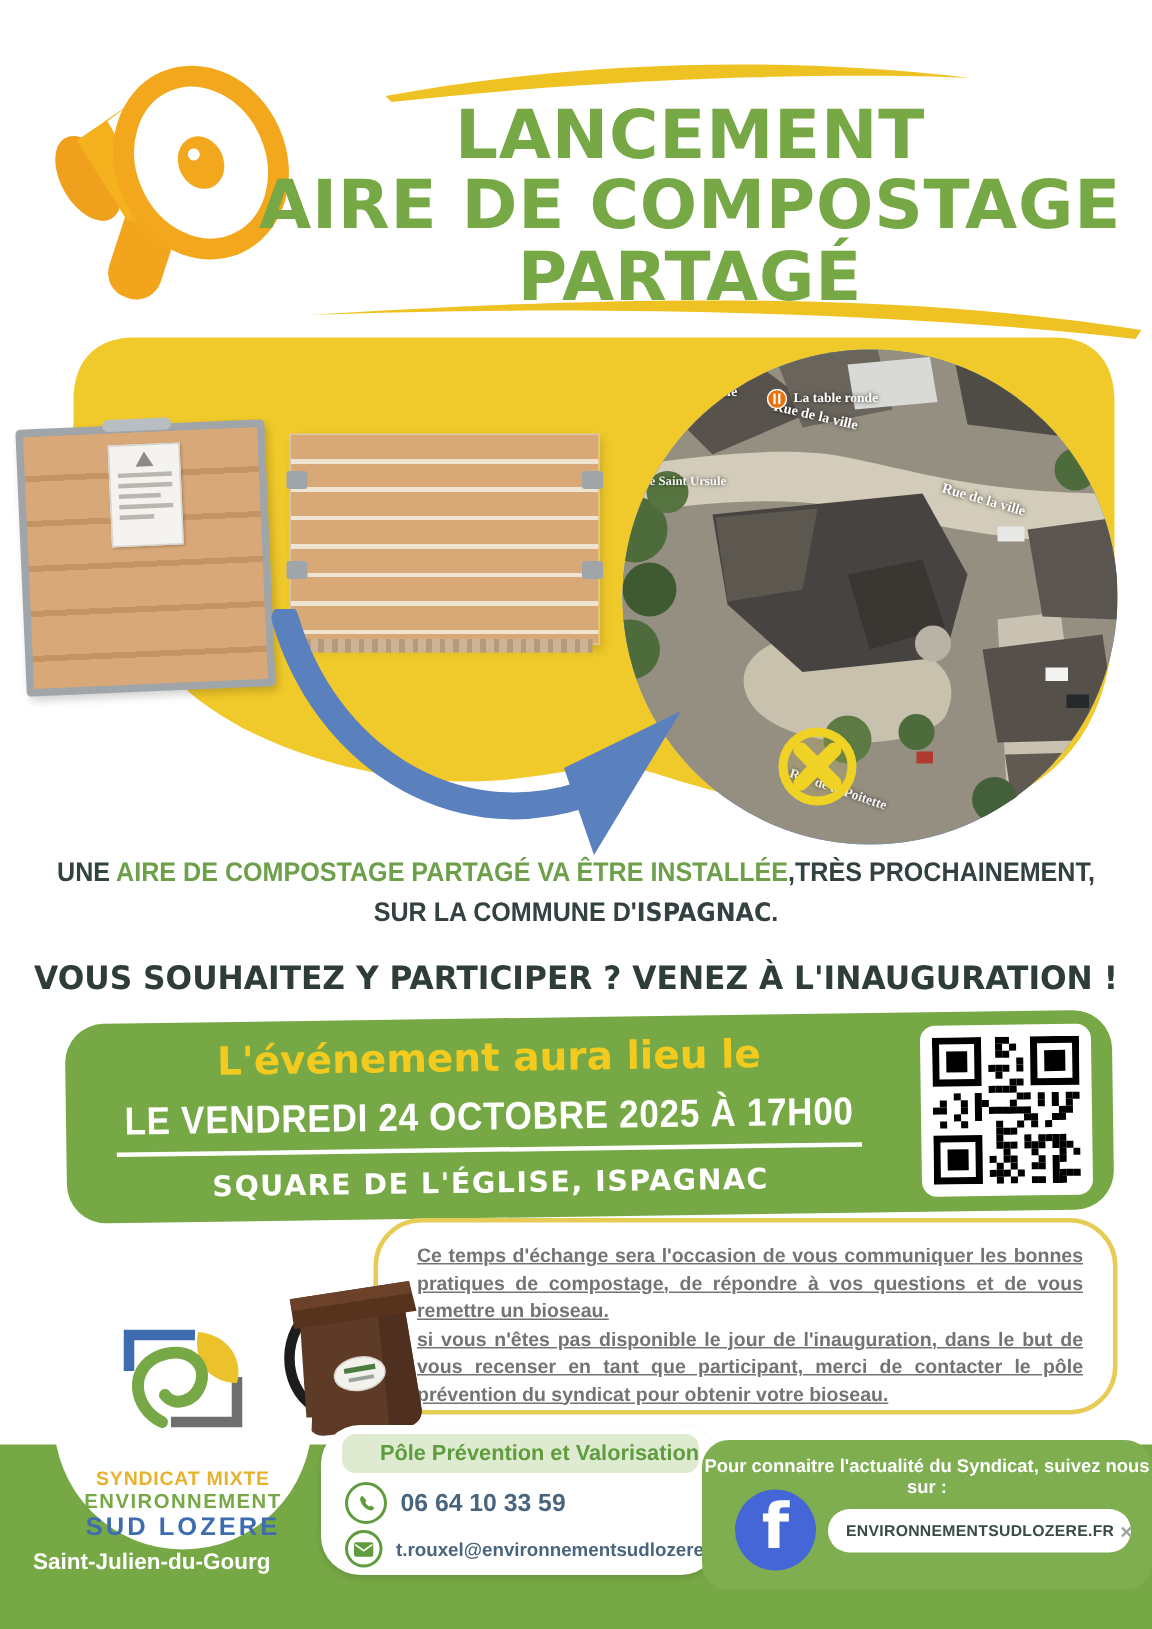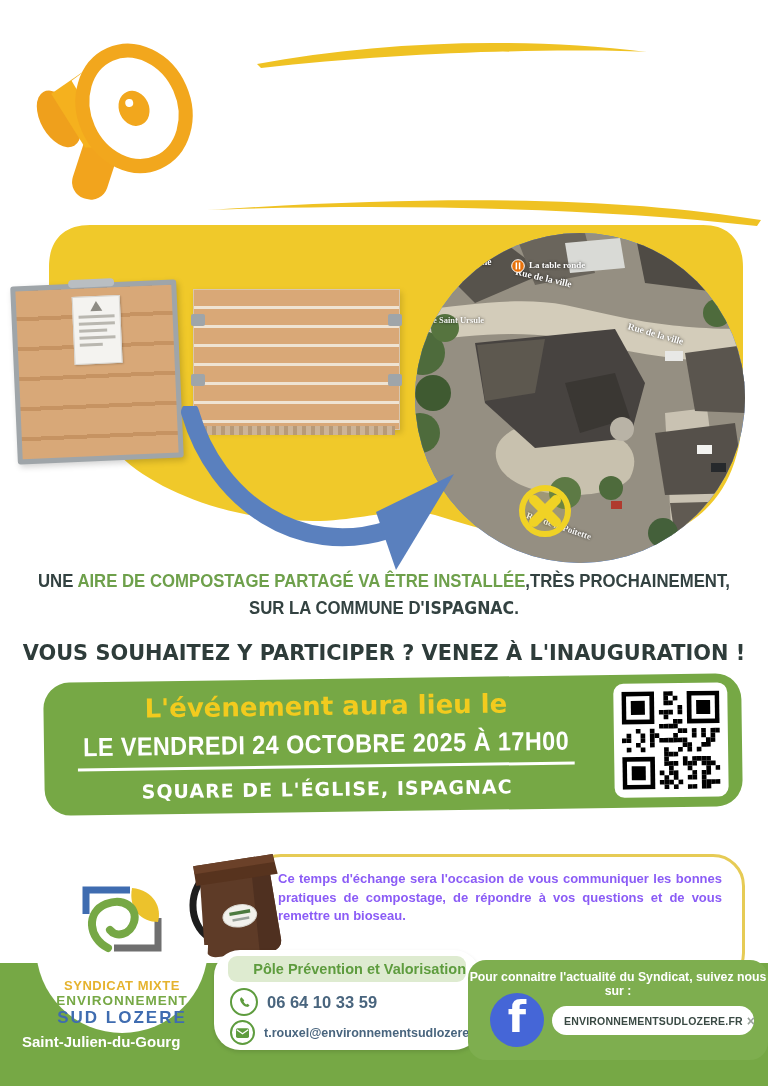--- a/index.html
+++ b/index.html
@@ -37,23 +37,23 @@
   .cta{left:0;top:640px;width:768px;text-align:center;font-size:21.5px;color:#2E3C3A;transform:scaleX(.97);}
   
   .event{left:44px;top:678px;width:698px;height:133px;background:#76A845;border-radius:26px;transform:rotate(-.8deg);}
   .event .heading{left:0;top:12px;width:565px;text-align:center;font-size:26px;color:#F2CB1E;}
   .event .date{left:0;top:50px;width:565px;text-align:center;}
   .event .date span{display:inline-block;color:#fff;font-size:26px;font-weight:bold;letter-spacing:.5px;
         border-bottom:3px solid #fff;padding:0 6px 5px 6px;transform:scaleX(.9);}
   .event .loc{left:0;top:99px;width:565px;text-align:center;font-size:19px;color:#fff;letter-spacing:1px;}
   .qrbox{right:14px;top:9px;width:114px;height:114px;background:#fff;border-radius:10px;padding:8px;box-sizing:border-box;}
   
-  .bubble{left:249px;top:854px;width:496px;height:131px;background:#fff;border:3px solid #E6CB55;border-radius:32px;
+  .bubble{left:249px;top:812px;width:496px;height:131px;background:#fff;border:3px solid #E6CB55;border-radius:32px;
         box-sizing:border-box;padding:13px 20px 10px 26px;font-size:13px;font-weight:bold;line-height:18.5px;
-        color:#8b5cf6;text-align:justify;}
+        color:#737373;text-align:justify;text-decoration:underline;}
   .bubble .tail{position:absolute;left:-12px;top:52px;width:20px;height:20px;background:#fff;
         border-left:3px solid #E6CB55;border-bottom:3px solid #E6CB55;transform:rotate(45deg);}
   
   .band{left:0;top:963px;width:768px;height:123px;background:#76A845;}
   .logobubble{left:36px;top:945px;width:172px;height:88px;background:#fff;border-radius:0 0 90px 90px;}
   .orgline{left:36px;width:172px;text-align:center;font-weight:bold;margin-top:20px;}
   .addr{left:22px;top:1032px;color:#fff;font-weight:bold;font-size:15px;line-height:20px;}
   .card{left:214px;top:950px;width:266px;height:100px;background:#fff;border-radius:26px;box-shadow:0 2px 4px rgba(0,0,0,.12);}
   .pill{left:14px;top:6px;width:238px;height:26px;background:#DEEBD0;border-radius:9px;color:#5E9C3E;
         font-weight:bold;font-size:14.5px;text-align:right;line-height:26px;}
@@ -87,20 +87,25 @@
     </g>
   </svg>
 
   <svg class="abs" style="left:255px;top:36px" width="395" height="34" viewBox="0 0 395 34">
     <path d="M2,28 C120,6 260,0 392,16 C300,12 150,16 6,32 Z" fill="#EFC223"></path>
   </svg>
   <svg class="abs" style="left:203px;top:196px" width="560" height="30" viewBox="0 0 560 30">
     <path d="M558,24 C420,2 250,-2 4,14 C160,8 380,10 554,30 Z" fill="#EFC223"></path>
   </svg>
 
+  <div class="abs title disp">
+    <div>LANCEMENT</div>
+    <div>AIRE DE COMPOSTAGE</div>
+    <div>PARTAGÉ</div>
+  </div>
 
   <svg class="abs" style="left:45px;top:215px" width="702" height="352" viewBox="0 0 702 352">
     <path d="M45,10 C18,10 4,26 4,52 L4,160 C4,205 30,228 70,236 C110,278 190,306 268,306
              C318,306 352,290 390,300 C470,326 556,342 614,322 C676,300 698,252 698,186
              L698,52 C698,26 684,10 658,10 Z" fill="#F0C92A"></path>
   </svg>
 
   <div class="abs map">
     <svg width="330" height="330" viewBox="0 0 330 330">
       <rect width="330" height="330" fill="#958f82"></rect>
@@ -304,20 +309,21 @@
           <rect x="0" y="70" width="35" height="35" fill="#000"></rect>
           <rect x="5" y="75" width="25" height="25" fill="#fff"></rect>
           <rect x="10" y="80" width="15" height="15" fill="#000"></rect>
         </svg>
     </div>
   </div>
 
   <div class="abs bubble">
     <div class="tail"></div>
     <div>Ce temps d'échange sera l'occasion de vous communiquer les bonnes pratiques de compostage, de répondre à vos questions et de vous remettre un bioseau.</div>
+    <div>si vous n'êtes pas disponible le jour de l'inauguration, dans le but de vous recenser en tant que participant, merci de contacter le pôle prévention du syndicat pour obtenir votre bioseau.</div>
   </div>
 
   <svg class="abs" style="left:183px;top:842px" width="106" height="116" viewBox="0 0 106 116">
     <g transform="rotate(-3 53 58)">
       <path d="M30,28 C4,42 4,80 24,94" fill="none" stroke="#1d1d1d" stroke-width="7" stroke-linecap="round"></path>
       <path d="M18,38 L88,30 L96,100 C96,106 92,110 86,111 L30,114 C24,114 20,110 19,104 Z" fill="#5E3B27"></path>
       <path d="M70,32 L88,30 L96,100 C96,106 92,110 86,111 L74,112 Z" fill="#4F3020"></path>
       <path d="M12,22 L92,14 L96,34 L14,42 Z" fill="#57331E"></path>
       <path d="M12,22 L92,14 L93,22 L13,30 Z" fill="#6B4129"></path>
       <ellipse cx="56" cy="74" rx="17" ry="11" transform="rotate(-7 56 74)" fill="#F2F1EC" stroke="#d8d6cf"></ellipse>

